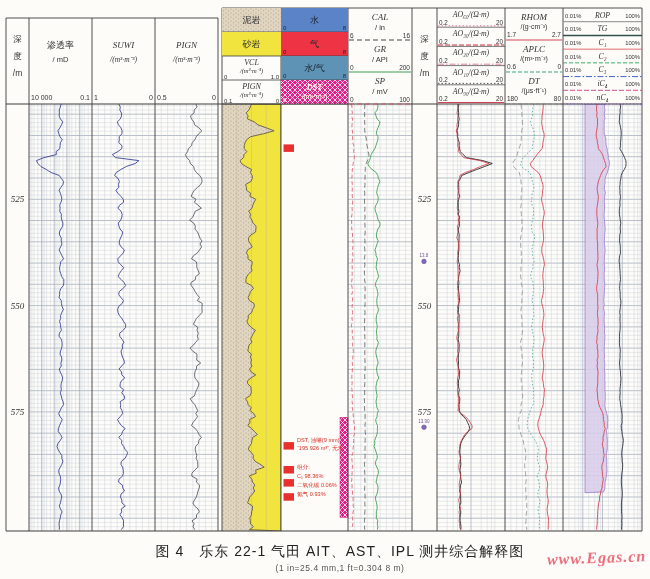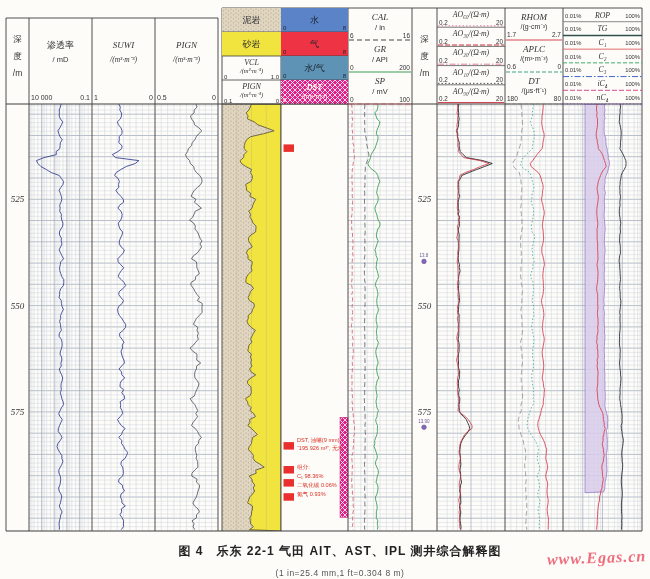--- a/index.html
+++ b/index.html
@@ -1,21 +1,21 @@
 <!DOCTYPE html>
 <html><head>
 <meta charset="utf-8">
 <style>
   html,body{margin:0;padding:0;}
   .page{position:relative;width:650px;height:579px;background:#fdfcf9;overflow:hidden;
         font-family:"Liberation Sans",sans-serif;}
   #fig{position:absolute;left:0;top:0;}
   .caption{position:absolute;left:60px;top:543px;width:560px;text-align:center;color:#222;}
-  .caption .c1{font-size:12px;font-weight:bold;letter-spacing:1px;}
-  .caption .c2{font-size:8.5px;color:#555;margin-top:8px;letter-spacing:0.5px;}
+  .caption .c1{font-size:14px;font-weight:normal;letter-spacing:1px;}
+  .caption .c2{font-size:8.5px;color:#555;margin-top:2px;letter-spacing:0.5px;}
   .watermark{position:absolute;right:4px;top:549px;font-family:"Liberation Serif",serif;
              font-style:italic;font-weight:bold;font-size:16px;color:#ee6e7e;
              transform:rotate(-2deg);letter-spacing:1px;}
 </style>
 </head>
 <body>
 
 <div class="page">
   <svg id="fig" width="650" height="579" viewBox="0 0 650 579">
       <defs>

